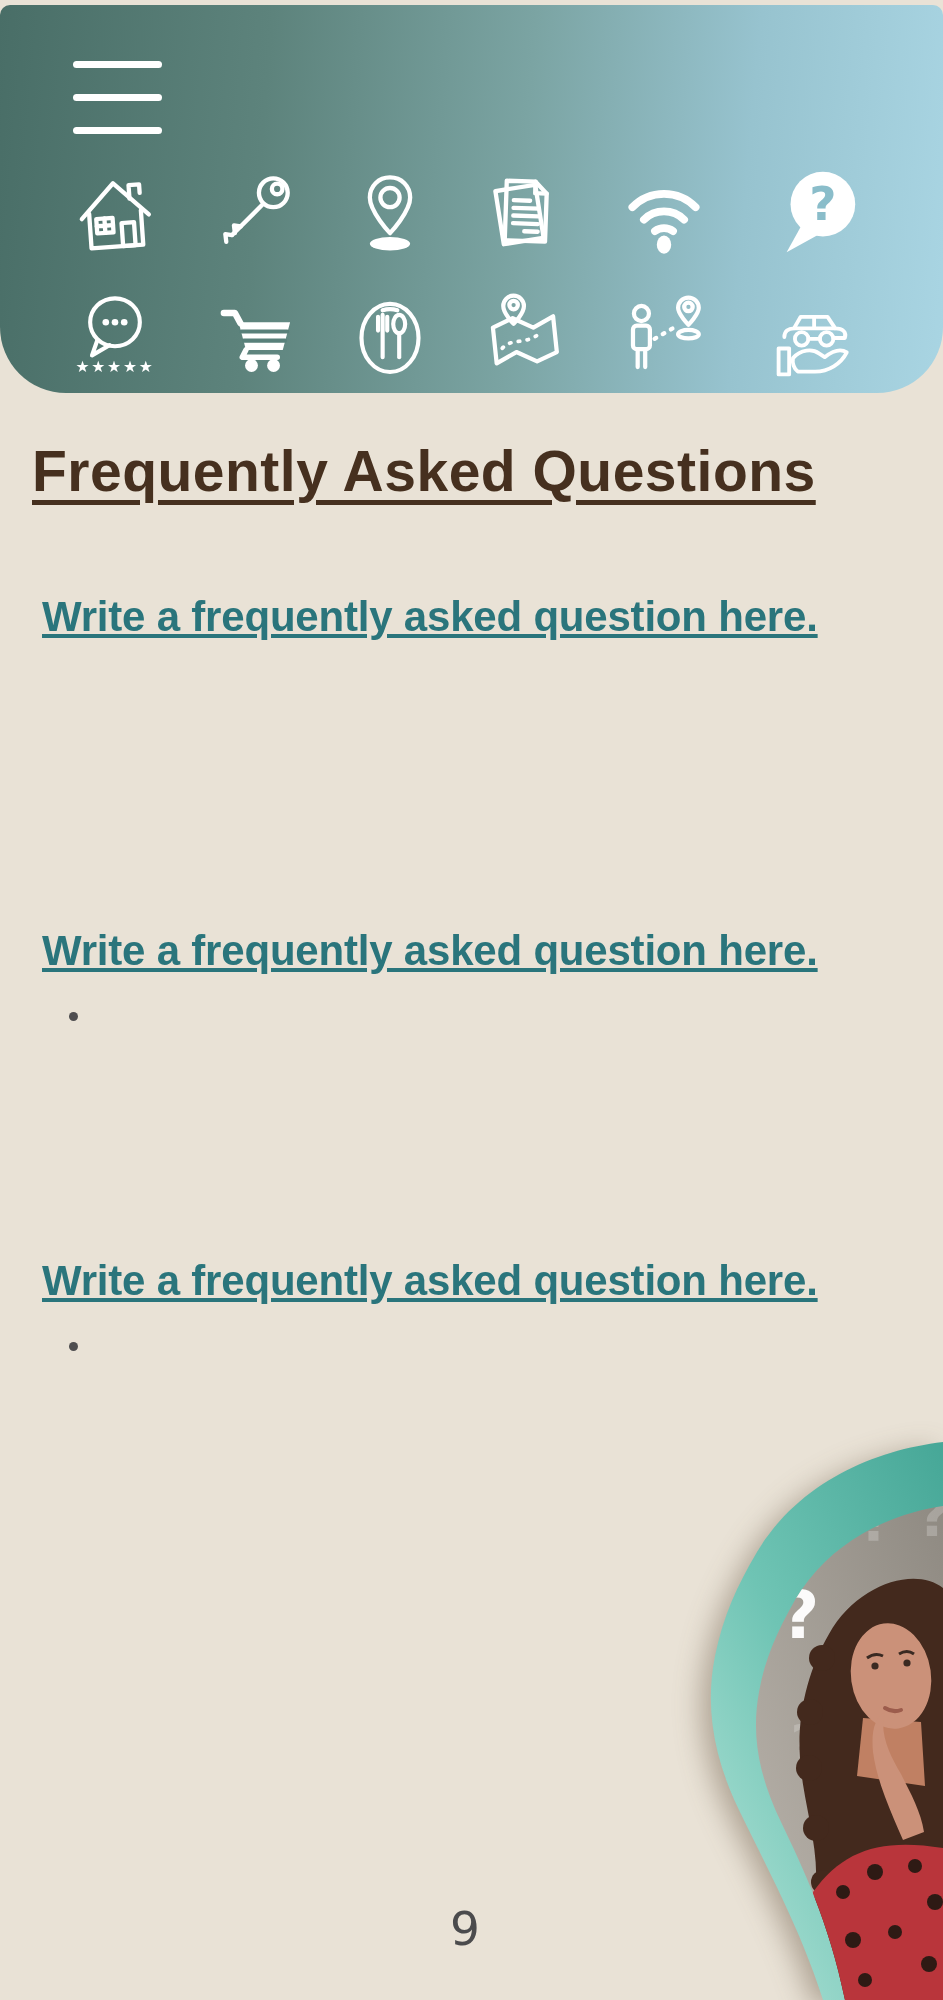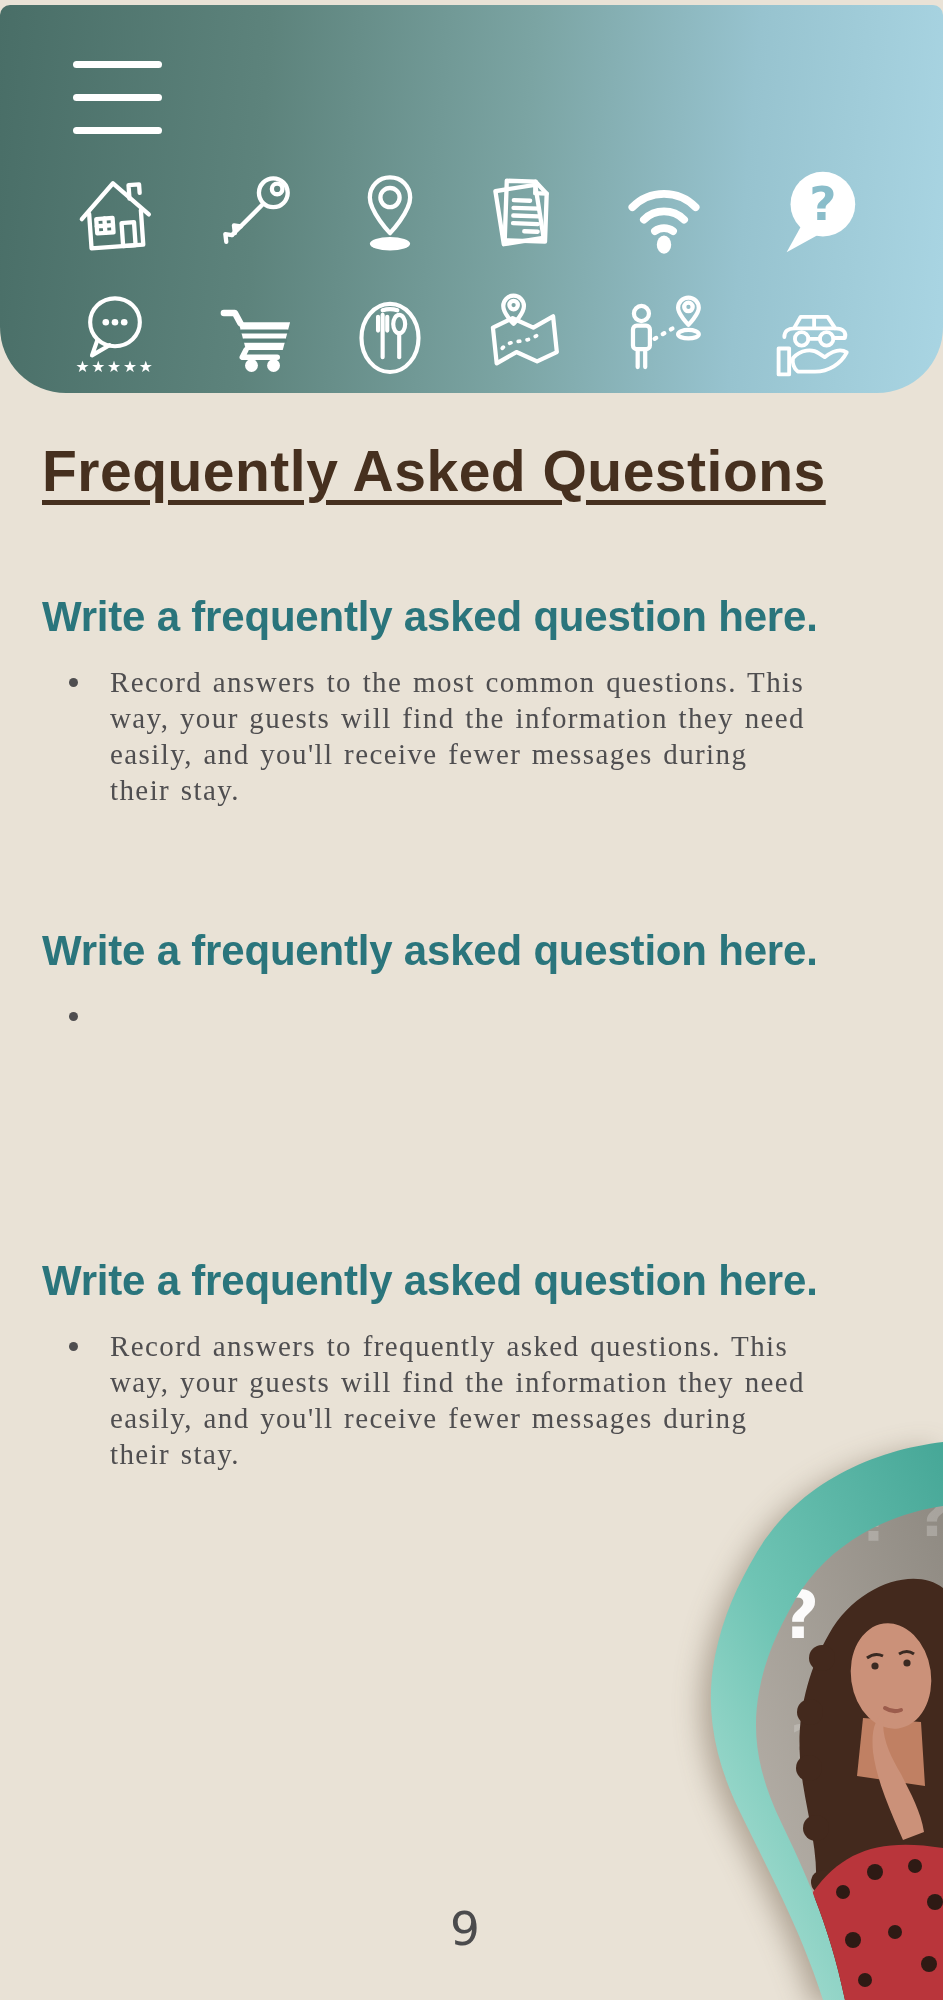--- a/index.html
+++ b/index.html
@@ -11,27 +11,27 @@
           border-radius:10px 10px 66px 66px;
           background:linear-gradient(95deg,#496e67 0%,#5d837c 28%,#7ba4a3 55%,#97c3cf 78%,#a9d5e3 100%);}
   .hamburger{position:absolute;left:73px;top:56px;display:flex;flex-direction:column;gap:26px;cursor:pointer;}
   .hamburger span{display:block;width:89px;height:7px;background:#fff;border-radius:4px;}
   .icon-cell{position:absolute;width:110px;height:100px;display:flex;align-items:center;justify-content:center;}
   .icon-cell svg{stroke:#fff;fill:none;stroke-width:4.5;stroke-linecap:round;stroke-linejoin:round;}
   .r1{top:157px}.r2{top:282px}
   .c1{left:60px}.c2{left:202px}.c3{left:335px}.c4{left:468px}.c5{left:609px}.c6{left:762px}
 
   
-  .title{position:absolute;left:42px;top:438px;width:880px;margin:0;white-space:nowrap;
+  .title{position:absolute;left:32px;top:438px;width:880px;margin:0;white-space:nowrap;
          font-size:57px;font-weight:700;letter-spacing:.5px;color:#46301f;
          text-decoration:underline;text-decoration-thickness:5px;text-underline-offset:9px;}
   .section{position:absolute;left:42px;width:870px;}
   .s1{top:592px}.s2{top:926px}.s3{top:1256px}
   .section h2{margin:0;max-width:840px;font-size:42px;line-height:1.18;font-weight:800;
-              letter-spacing:-.2px;color:#2a757c;font-family:"Liberation Sans",sans-serif;}
+              letter-spacing:-.2px;color:#2a757c;font-family:"Liberation Sans",sans-serif;text-decoration:underline;}
   .bullet{display:flex;align-items:flex-start;margin-top:22px;}
   .bullet .dot{flex:none;width:9px;height:9px;border-radius:50%;background:#4f4e50;margin:14px 0 0 27px;}
   .bullet p{margin:0 0 0 32px;max-width:700px;font-family:"Liberation Serif",serif;
             font-size:29px;line-height:36px;letter-spacing:1.4px;word-spacing:2px;color:#4f4e50;}
 
   .page-number{position:absolute;left:420px;top:1901px;width:90px;text-align:center;margin:0;
                font-size:47px;color:#4b4b4d;font-family:"DejaVu Sans",sans-serif;}
 
   
   .blob{position:absolute;right:0;bottom:0;width:420px;height:580px;
@@ -165,38 +165,33 @@
         <rect x="10" y="62" width="11" height="27"></rect>
         <path d="M25 72 C33 63 45 62 52 67 L58 71 C67 64 75 62 81 66 C75 78 62 86 48 86 H30 C26 83 24 77 25 72 Z"></path>
       </svg>
     </div>
   </div>
 
   <h1 class="title">Frequently Asked Questions</h1>
 
   <div class="section s1">
     <h2>Write a frequently asked question here.</h2>
-    <div class="bullet">
-      <span class="dot"></span>
-      <p>Record answers to the most common questions. This way, your guests will find the information they need easily, and you'll receive fewer messages during their stay.</p>
-    </div>
   </div>
 
   <div class="section s2">
     <h2>Write a frequently asked question here.</h2>
     <div class="bullet">
       <span class="dot"></span>
     </div>
   </div>
 
   <div class="section s3">
     <h2>Write a frequently asked question here.</h2>
     <div class="bullet">
       <span class="dot"></span>
-      <p>Record answers to frequently asked questions. This way, your guests will find the information they need easily, and you'll receive fewer messages during their stay.</p>
     </div>
   </div>
 
   <svg class="blob" viewBox="0 0 420 580">
     <defs>
       <linearGradient id="tealGrad" x1="1" y1="0" x2="0.2" y2="1">
         <stop offset="0" stop-color="#46a797"></stop>
           <stop offset="0.55" stop-color="#6fc4b4"></stop>
         <stop offset="1" stop-color="#a9dfd3"></stop>
       </linearGradient>

